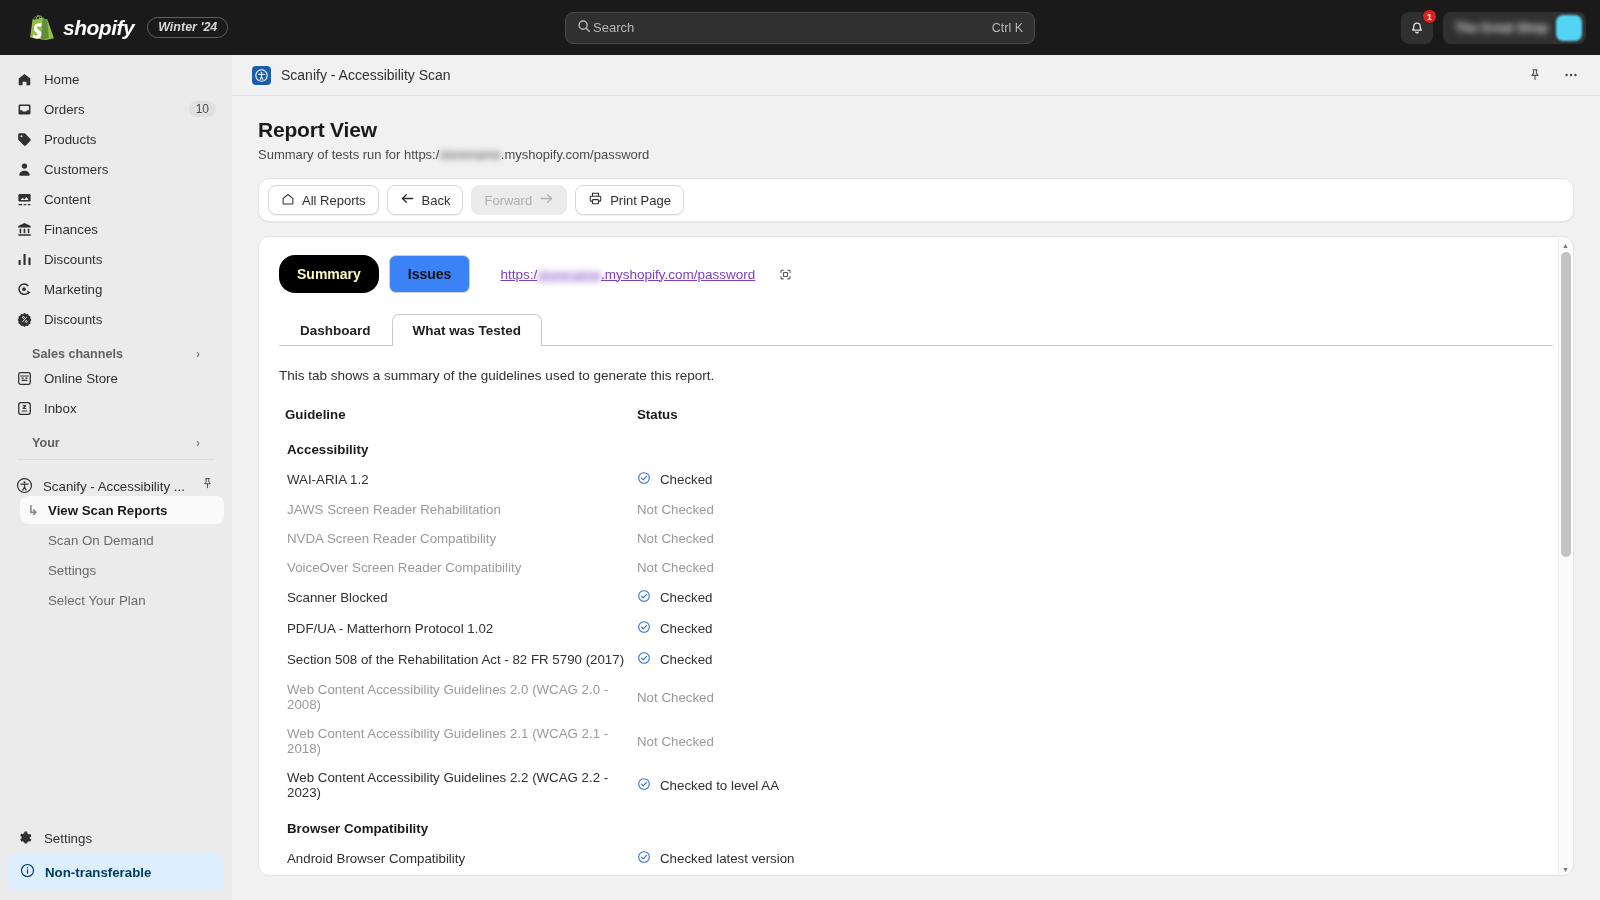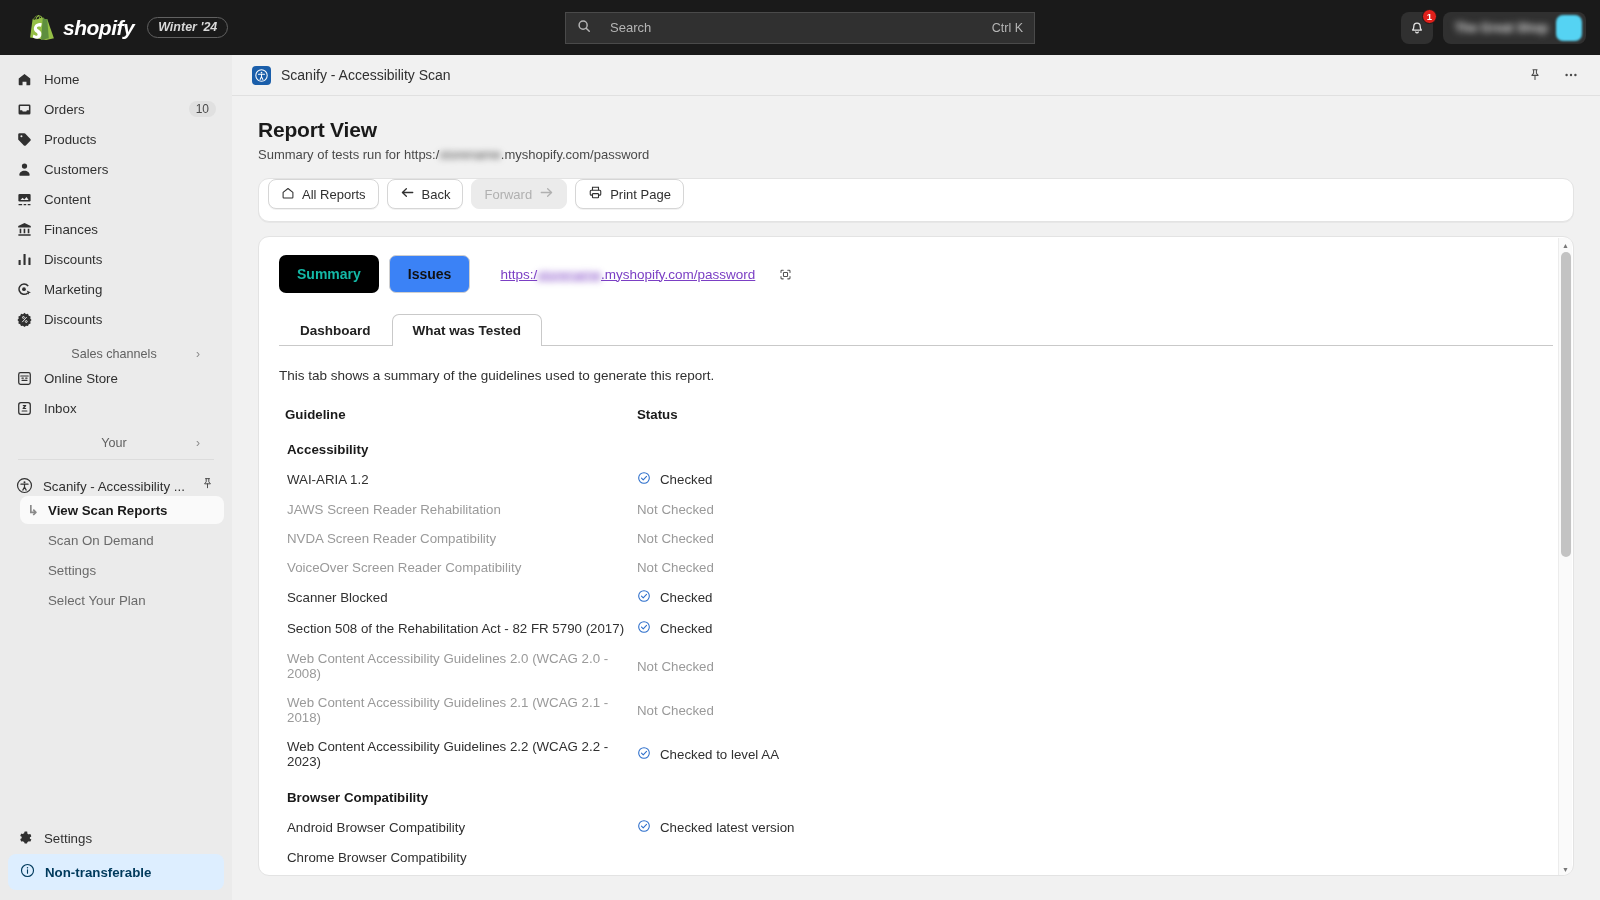--- a/index.html
+++ b/index.html
@@ -25,22 +25,22 @@
   }
   .season-badge {
     margin-left: 4px;
     border: 1px solid #616161; border-radius: 11px;
     color: #d8d8d8; font-size: 12.5px; font-style: italic; font-weight: bold;
     padding: 2px 10px 3px;
   }
   .searchwrap { flex: 1; display: flex; justify-content: center; }
   .searchbar {
     width: 470px; height: 32px;
-    background: #303030; border: 1px solid #4a4a4a; border-radius: 0;
-    display: flex; align-items: center; padding: 0 11px; gap: 19px;
+    background: #303030; border: 1px solid #4a4a4a; border-radius: 8px;
+    display: flex; align-items: center; padding: 0 11px; gap: 2px;
   }
   .searchbar .ph { color: #b5b5b5; font-size: 13px; flex: 1; }
   .searchbar .kbd { color: #b5b5b5; font-size: 12.5px; }
   .topright { width: 520px; display: flex; align-items: center; justify-content: flex-end; gap: 10px; padding-right: 14px; }
   .bellbtn {
     width: 32px; height: 32px; border-radius: 8px; background: #303030;
     display: flex; align-items: center; justify-content: center; position: relative;
   }
   .bellbadge {
     position: absolute; top: -3px; right: -4px;
@@ -76,21 +76,21 @@
   .nav-item .lbl { flex: 1; }
   .nav-count {
     background: #e0e0e0; color: #4a4a4a; font-size: 12px;
     border-radius: 8px; padding: 1px 7px;
   }
   .nav-icon { width: 17px; height: 17px; display: flex; align-items: center; justify-content: center; }
   .nav-icon svg { display: block; }
   .sect-head {
     display: flex; align-items: center;
     margin: 14px 24px 3px; padding: 0 8px;
-    color: #616161; font-size: 12.6px; font-weight: normal; text-align: center;
+    color: #616161; font-size: 12.6px; font-weight: bold;
   }
   .sect-head .lbl { flex: 1; }
   .chev { color: #8a8a8a; font-size: 12px; }
   .divider { height: 1px; background: #dcdcdc; margin: 9px 18px 6px; }
   .app-row {
     height: 28px; margin: 0 8px 2px; padding: 0 6px 0 8px;
     display: flex; align-items: flex-end; gap: 10px; border-radius: 8px;
   }
   .app-row .lbl { flex: 1; color: #303030; font-size: 13.3px; white-space: nowrap; overflow: hidden; }
   .pinbtn { width: 22px; height: 22px; display: flex; align-items: center; justify-content: center; border-radius: 6px; }
@@ -125,21 +125,21 @@
   
   .page { position: absolute; top: 96px; left: 232px; width: 1368px; height: 804px; background: #f1f1f1; }
   .page-title { font-size: 21px; font-weight: bold; color: #1a1a1a; margin: 22px 0 0 26px; letter-spacing: -0.2px; }
   .page-sub { margin: 5px 0 0 26px; font-size: 13px; color: #4a4a4a; display: flex; align-items: center; }
   .blurtext { filter: blur(3.4px); display: inline-block; }
 
   
   .toolbar-card {
     margin: 16px 26px 0; height: 44px;
     background: #fff; border: 1px solid #e3e3e3; border-radius: 11px;
-    display: flex; align-items: flex-start; padding: 0 9px; gap: 8px;
+    display: flex; align-items: center; padding: 0 9px; gap: 8px;
     box-shadow: 0 1px 0 rgba(0,0,0,0.04);
   }
   .tb-btn {
     height: 30px; border: 1px solid #d6d6d6; border-radius: 8px; background: #fff;
     display: flex; align-items: center; gap: 7px; padding: 0 12px;
     font-size: 13px; color: #303030; font-weight: 500;
     box-shadow: 0 1px 0 rgba(0,0,0,0.05);
   }
   .tb-btn.disabled { background: #ebebeb; border-color: #ebebeb; color: #b0b0b0; box-shadow: none; }
 
@@ -149,21 +149,21 @@
     background: #fff; border: 1px solid #e3e3e3; border-radius: 11px;
     position: relative; overflow: hidden;
   }
   .card-inner { padding: 18px 0 0 0; }
   .seg-row { display: flex; align-items: center; gap: 10px; padding: 0 20px; }
   .seg {
     height: 38px; min-width: 78px; border-radius: 7px;
     display: flex; align-items: center; justify-content: center;
     font-size: 14px; font-weight: bold; padding: 0 18px;
   }
-  .seg.active { background: #000; color: #14b8a6; }
+  .seg.active { background: #000; color: #fef9c3; border-radius: 16px; }
   .seg.inactive { background: #3b82f6; border: 1px solid #cfcfcf; color: #111; }
   .url-link {
     margin-left: 20px; font-size: 13.5px; color: #7b3fc4;
     text-decoration: underline; display: flex; align-items: center;
   }
   .copy-icon { margin-left: 13px; color: #555; display: flex; align-items: center; }
 
   .tabs-row { display: flex; align-items: flex-end; margin: 22px 20px 0; border-bottom: 1px solid #c9c9c9; height: 31px; }
   .tab {
     font-size: 13.5px; font-weight: bold; color: #222;
@@ -567,32 +567,44 @@
                 <span class="status">
                   <span><svg class="check-ic" viewBox="0 0 20 20" fill="none" stroke="#2c6ecb" stroke-width="1.5">
                       <circle cx="10" cy="10" r="7.6"></circle>
                       <path d="M6.4 10.2l2.5 2.5 4.7-5" stroke-linecap="round" stroke-linejoin="round"></path>
                     </svg></span>
                   <span>Checked</span>
                 </span>
               </td>
             </tr>
             <tr>
-              <td class="c1">Section 508 of the Rehabilitation Act - 82 FR 5790 (2017)</td>
+              <td class="c1">PDF/UA - Matterhorn Protocol 1.02</td>
               <td>
                 <span class="status">
                   <span><svg class="check-ic" viewBox="0 0 20 20" fill="none" stroke="#2c6ecb" stroke-width="1.5">
                       <circle cx="10" cy="10" r="7.6"></circle>
                       <path d="M6.4 10.2l2.5 2.5 4.7-5" stroke-linecap="round" stroke-linejoin="round"></path>
                     </svg></span>
                   <span>Checked</span>
                 </span>
               </td>
             </tr>
             <tr>
+              <td class="c1">Section 508 of the Rehabilitation Act - 82 FR 5790 (2017)</td>
+              <td>
+                <span class="status">
+                  <span><svg class="check-ic" viewBox="0 0 20 20" fill="none" stroke="#2c6ecb" stroke-width="1.5">
+                      <circle cx="10" cy="10" r="7.6"></circle>
+                      <path d="M6.4 10.2l2.5 2.5 4.7-5" stroke-linecap="round" stroke-linejoin="round"></path>
+                    </svg></span>
+                  <span>Checked</span>
+                </span>
+              </td>
+            </tr>
+            <tr>
               <td class="c1 dim">Web Content Accessibility Guidelines 2.0 (WCAG 2.0 - 2008)</td>
               <td>
                 <span class="status dim">
                   <span>Not Checked</span>
                 </span>
               </td>
             </tr>
             <tr>
               <td class="c1 dim">Web Content Accessibility Guidelines 2.1 (WCAG 2.1 - 2018)</td>
               <td>

